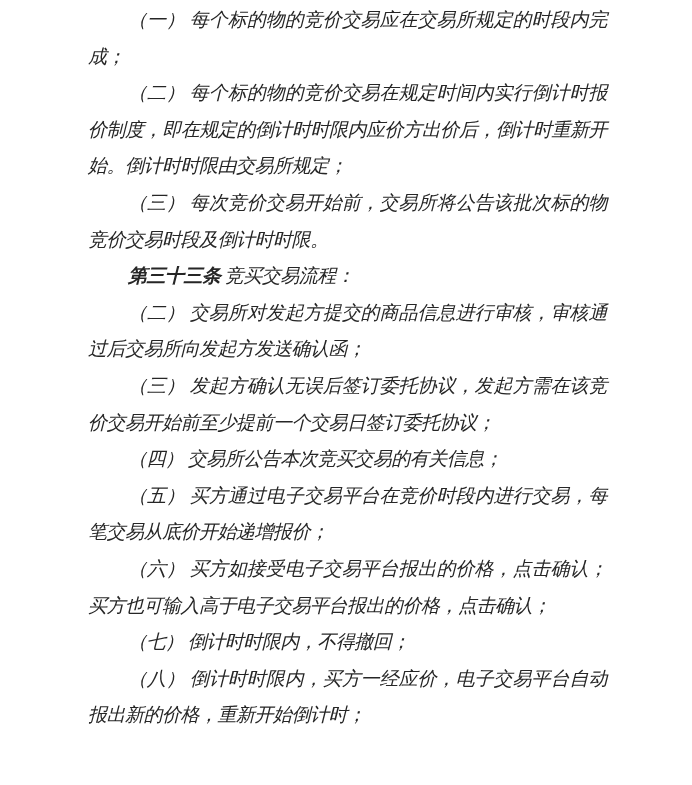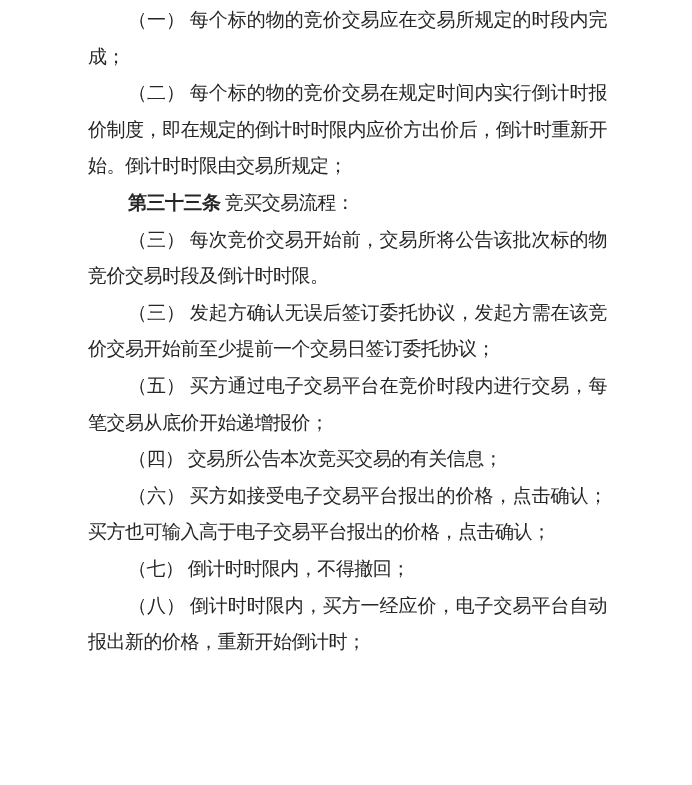--- a/index.html
+++ b/index.html
@@ -10,20 +10,21 @@
     width: 692px;
     height: 785px;
     background: #ffffff;
     overflow: hidden;
   }
   .page {
     position: relative;
     width: 692px;
     height: 559px;
     background: #ffffff;
+    font-style: italic;
   }
   .content {
     position: absolute;
     left: 88px;
     top: 2px;
     width: 519px;
     font-family: "Liberation Serif", "DejaVu Serif", serif;
     font-size: 19px;
     letter-spacing: -0.5px;
     line-height: 36.6px;
@@ -42,22 +43,23 @@
     font-weight: bold;
   }
 </style>
 </head>
 <body>
 
 <div class="page">
   <div class="content" id="doc-content">
       <p class="para">（一） 每个标的物的竞价交易应在交易所规定的时段内完成；</p>
       <p class="para">（二） 每个标的物的竞价交易在规定时间内实行倒计时报价制度，即在规定的倒计时时限内应价方出价后，倒计时重新开始。倒计时时限由交易所规定；</p>
+      <p class="para">（三） 每次竞价交易开始前，交易所将公告该批次标的物竞价交易时段及倒计时时限。</p>
       <p class="para"><span class="article-label">第三十三条</span><span> 竞买交易流程：</span></p>
-      <p class="para">（三） 每次竞价交易开始前，交易所将公告该批次标的物竞价交易时段及倒计时时限。</p>
+      <p class="para">（二） 交易所对发起方提交的商品信息进行审核，审核通过后交易所向发起方发送确认函；</p>
       <p class="para">（三） 发起方确认无误后签订委托协议，发起方需在该竞价交易开始前至少提前一个交易日签订委托协议；</p>
+      <p class="para">（四） 交易所公告本次竞买交易的有关信息；</p>
       <p class="para">（五） 买方通过电子交易平台在竞价时段内进行交易，每笔交易从底价开始递增报价；</p>
-      <p class="para">（四） 交易所公告本次竞买交易的有关信息；</p>
       <p class="para">（六） 买方如接受电子交易平台报出的价格，点击确认；买方也可输入高于电子交易平台报出的价格，点击确认；</p>
       <p class="para">（七） 倒计时时限内，不得撤回；</p>
       <p class="para">（八） 倒计时时限内，买方一经应价，电子交易平台自动报出新的价格，重新开始倒计时；</p>
     </div>
 </div>
 
 </body></html>

